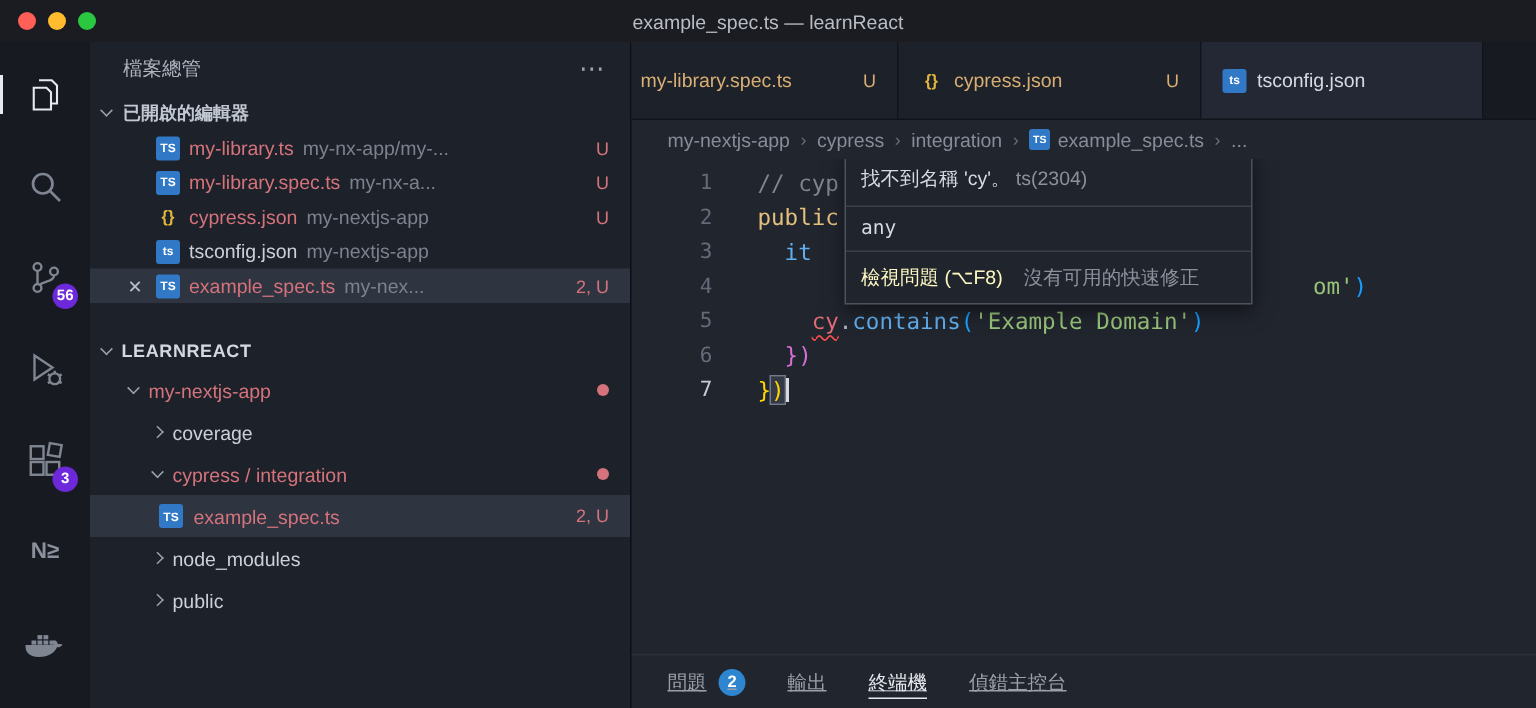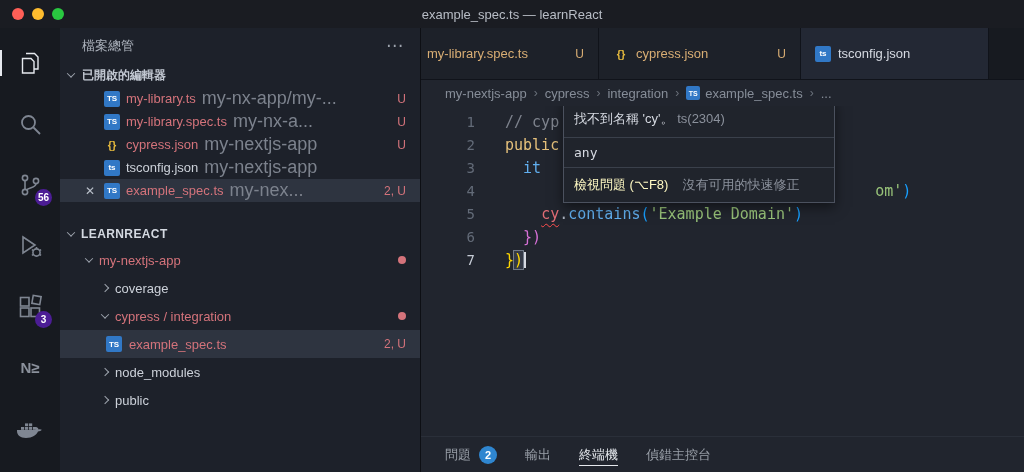--- a/index.html
+++ b/index.html
@@ -16,21 +16,21 @@
 
   
   .main { display:flex; height:444px; flex:1; }
 
   
   .activitybar { width:60px; background:#171a20; display:flex; flex-direction:column; align-items:center;
     padding-top:20px; gap:31px; flex-shrink:0; }
   .ab-item { width:30px; height:30px; position:relative; display:flex; align-items:center; justify-content:center; cursor:pointer; }
   .ab-item.active::before { content:""; position:absolute; left:-15px; top:2px; width:2px; height:26px; background:#e6e9ee; }
   .ab-badge { position:absolute; right:-7px; bottom:-6px; min-width:17px; height:17px; border-radius:9px;
-    background:#4c1d95; color:#fff; font-size:10px; font-weight:700; display:flex; align-items:center;
+    background:#6d28d9; color:#fff; font-size:10px; font-weight:700; display:flex; align-items:center;
     justify-content:center; padding:0 3px; }
 
   
   .sidebar { width:360px; background:#1d212a; color:#9da3ad; font-size:13px; display:flex; flex-direction:column; overflow:hidden; flex-shrink:0; }
   .sb-header { height:35px; display:flex; align-items:center; padding:0 16px 0 22px; color:#aeb4be; }
   .sb-more { margin-left:auto; font-size:17px; color:#9da3ad; cursor:pointer; letter-spacing:1px; }
   .sb-more::before { content:"⋯"; }
 
   .chev { width:6px; height:6px; display:inline-block; flex-shrink:0; }
   .chev.down { border-right:1.4px solid #9da3ad; border-bottom:1.4px solid #9da3ad; transform:rotate(45deg) translate(-1px,-1px); }
@@ -43,21 +43,21 @@
   .oe-row.active { background:#2e3440; padding-left:22px; }
   .close-x { width:16px; text-align:center; color:#bac0ca; font-size:12px; flex-shrink:0; }
   .close-x::before { content:"✕"; }
   .ico-ts { width:16px; height:16px; border-radius:2px; background:#3178c6; color:#fff; font-size:8px; font-weight:700;
     display:flex; align-items:center; justify-content:center; flex-shrink:0; }
   .ico-json { width:16px; color:#e2b73d; font-weight:700; font-size:11px; text-align:center; flex-shrink:0; }
   .ico-ts.small { width:14px; height:14px; font-size:7px; }
   .fname { flex-shrink:0; }
   .c-mod { color:#d4737b; }
   .c-plain { color:#ccd1d9; }
-  .fdesc { color:#7c828d; font-size:18px; overflow:hidden; min-width:0; }
+  .fdesc { color:#7c828d; font-size:13px; overflow:hidden; min-width:0; }
   .fbadge { margin-left:auto; color:#d4737b; font-size:12px; padding-left:8px; }
 
   .ws-header { height:24px; margin-top:20px; display:flex; align-items:center; gap:7px; padding-left:8px;
     font-weight:700; font-size:12px; color:#d4d9e1; letter-spacing:.4px; cursor:pointer; }
   .tree-row { height:28px; display:flex; align-items:center; gap:7px; padding-right:14px; cursor:pointer; white-space:nowrap; }
   .tree-row.selected { background:#2e3440; }
   .pad-1 { padding-left:26px; } .pad-2 { padding-left:42px; } .pad-3 { padding-left:46px; }
   .dot-badge { margin-left:auto; width:8px; height:8px; border-radius:50%; background:#d4737b; }
   .tree-badge { margin-left:auto; color:#d4737b; font-size:12px; }
 
@@ -98,21 +98,21 @@
     box-shadow:0 4px 12px rgba(0,0,0,.5); z-index:20; font-family:"Liberation Sans","DejaVu Sans",sans-serif; font-size:13px; }
   .tt-msg { padding:9px 10px; color:#d6dae2; }
   .tt-code { color:#8b919c; }
   .tt-any { padding:7px 10px; border-top:1px solid #3a404b; color:#d6dae2; font-family:"DejaVu Sans Mono",monospace; }
   .tt-actions { padding:8px 10px; border-top:1px solid #3a404b; display:flex; align-items:center; gap:14px; }
   .tt-link { color:#fef9c3; cursor:pointer; }
   .tt-hint { color:#8b919c; }
 
   
   .panelbar { height:36px; border-top:1px solid #2a2f39; display:flex; align-items:center; gap:28px;
-    padding-left:24px; font-size:13px; color:#9aa0a9; flex-shrink:0; }
+    padding-left:24px; font-size:13px; color:#9aa0a9; flex-shrink:0;text-decoration:underline; }
   .ptab { height:100%; display:flex; align-items:center; gap:8px; cursor:pointer; position:relative; }
   .ptab.active { color:#e6e9ee; }
   .ptab.active::after { content:""; position:absolute; bottom:6px; left:0; right:0; height:1px; background:#e6e9ee; }
   .pbadge { width:18px; height:18px; border-radius:50%; background:#2f86d0; color:#fff; font-size:11px;
     display:flex; align-items:center; justify-content:center; font-weight:700; }
   .nx-glyph::before { content:"N≥"; font-size:15px; font-weight:700; color:#8b919c; }
 </style>
 </head>
 <body>
 

